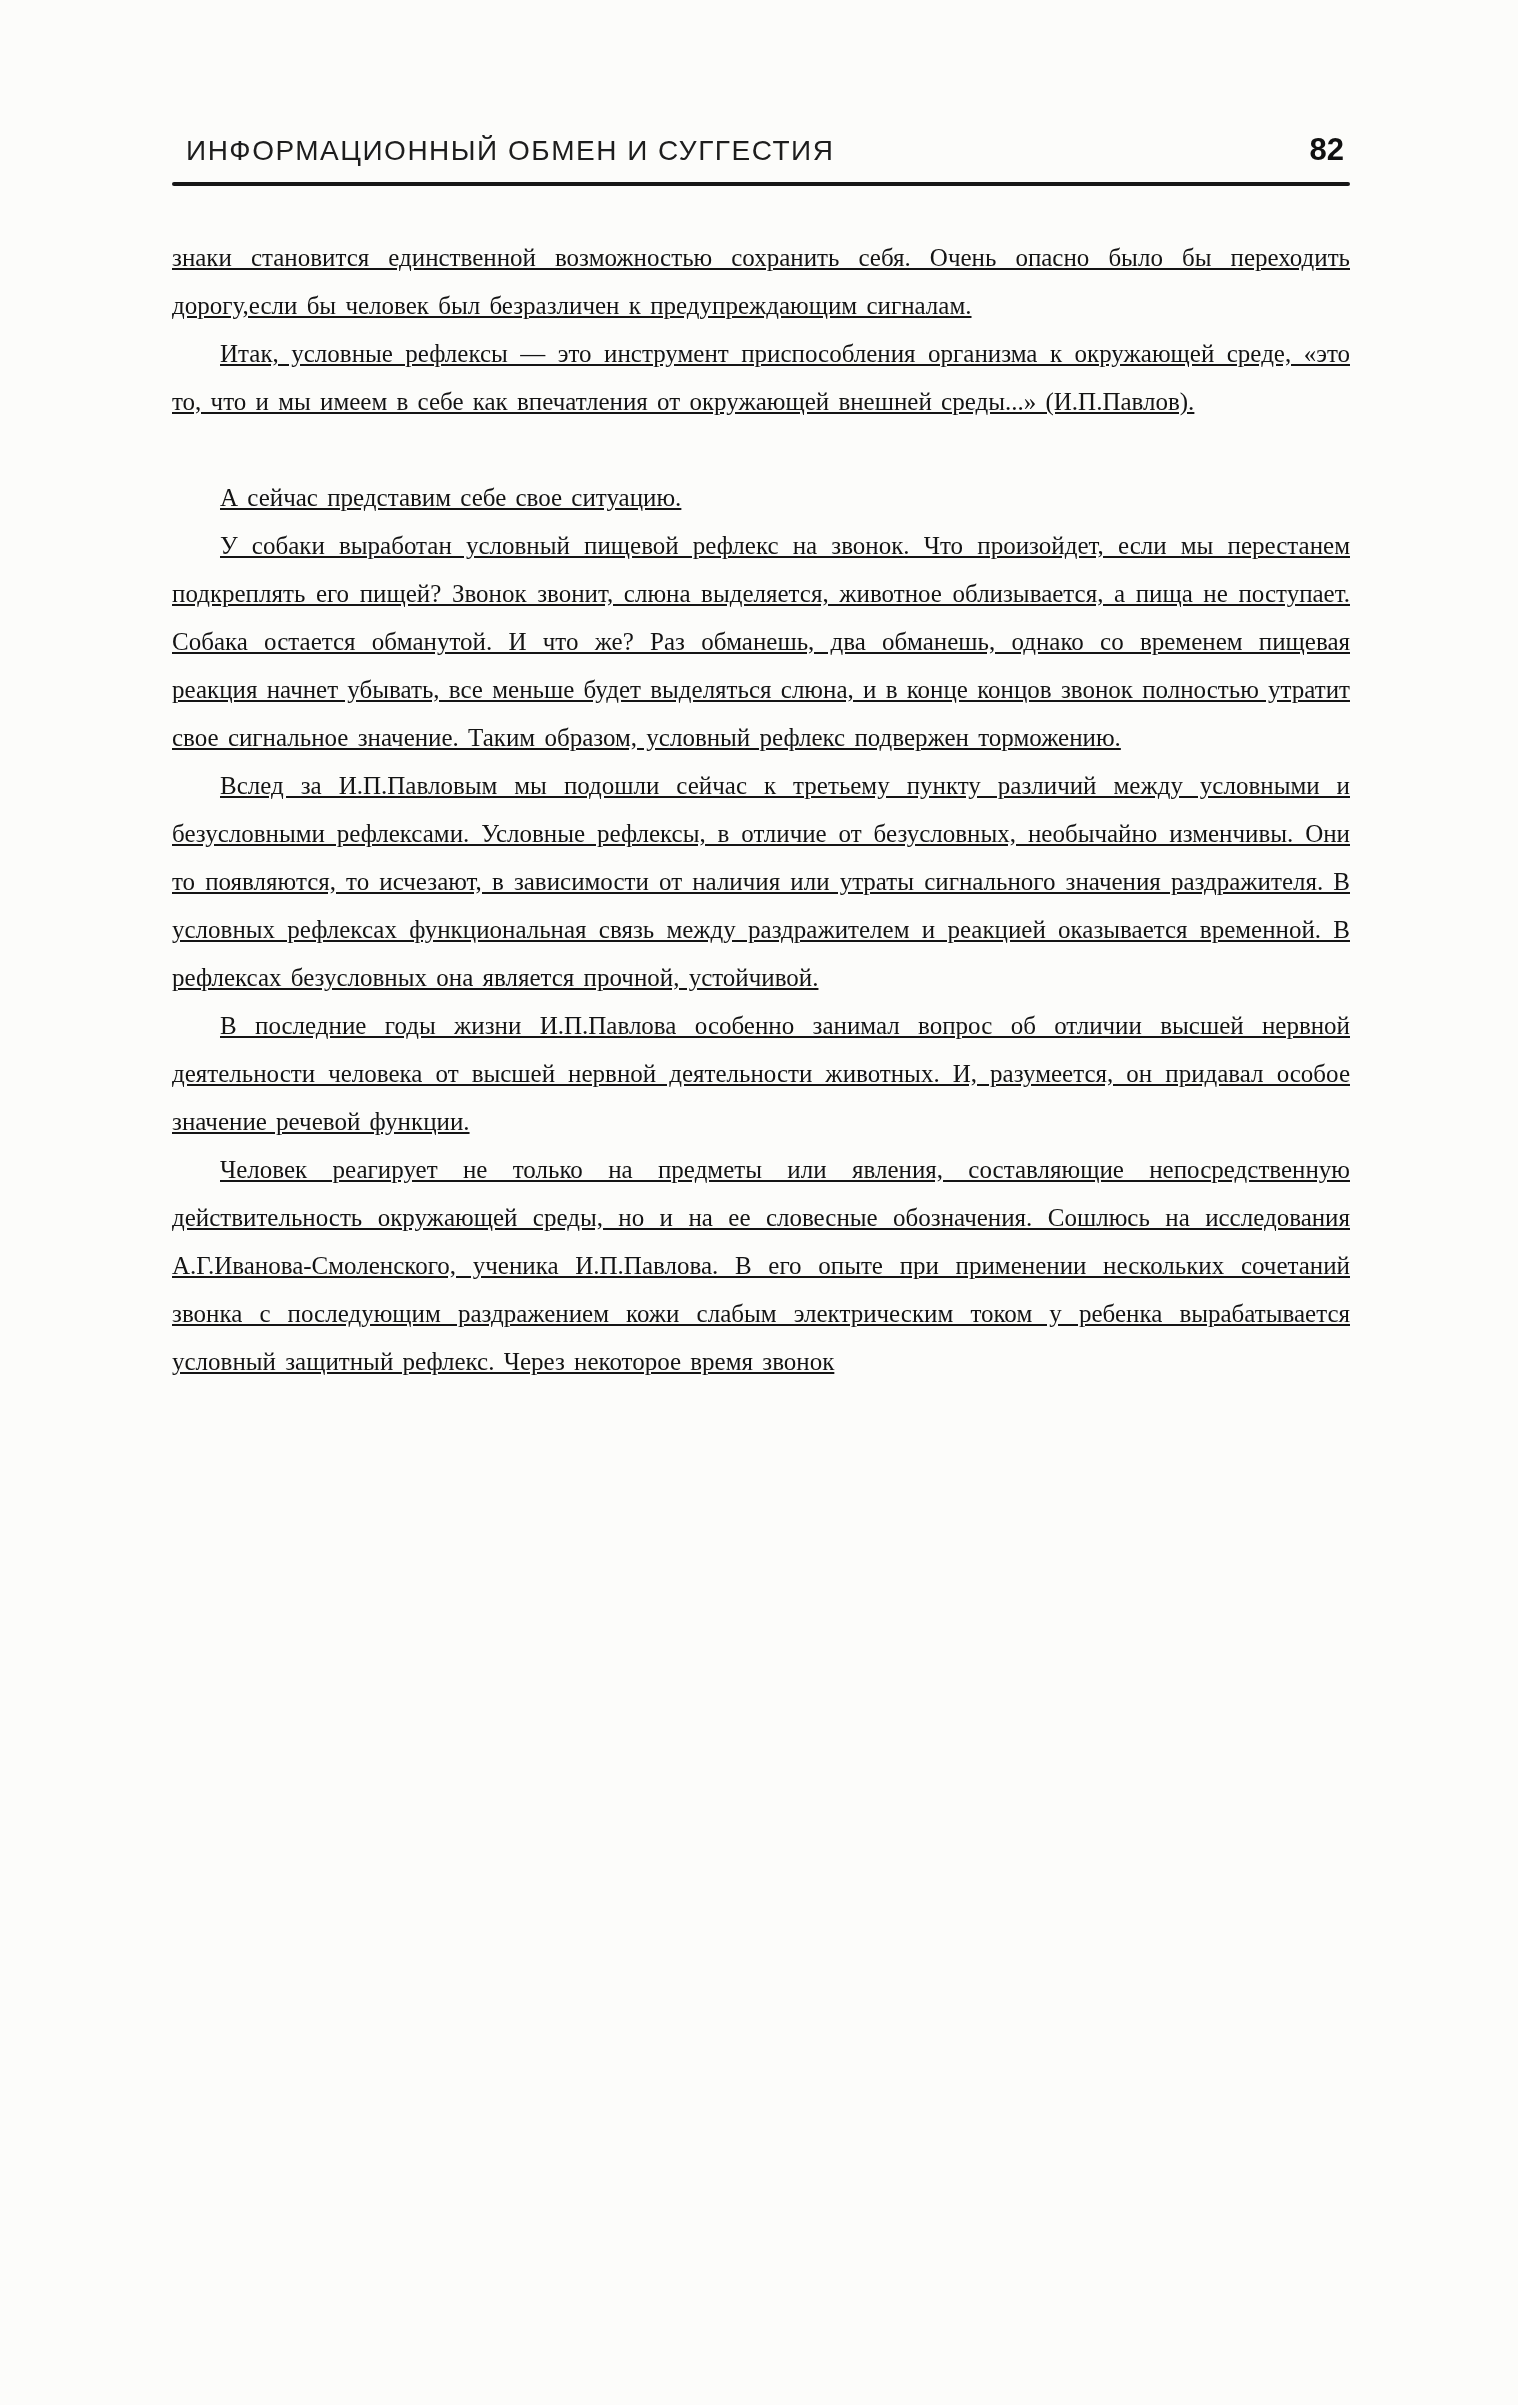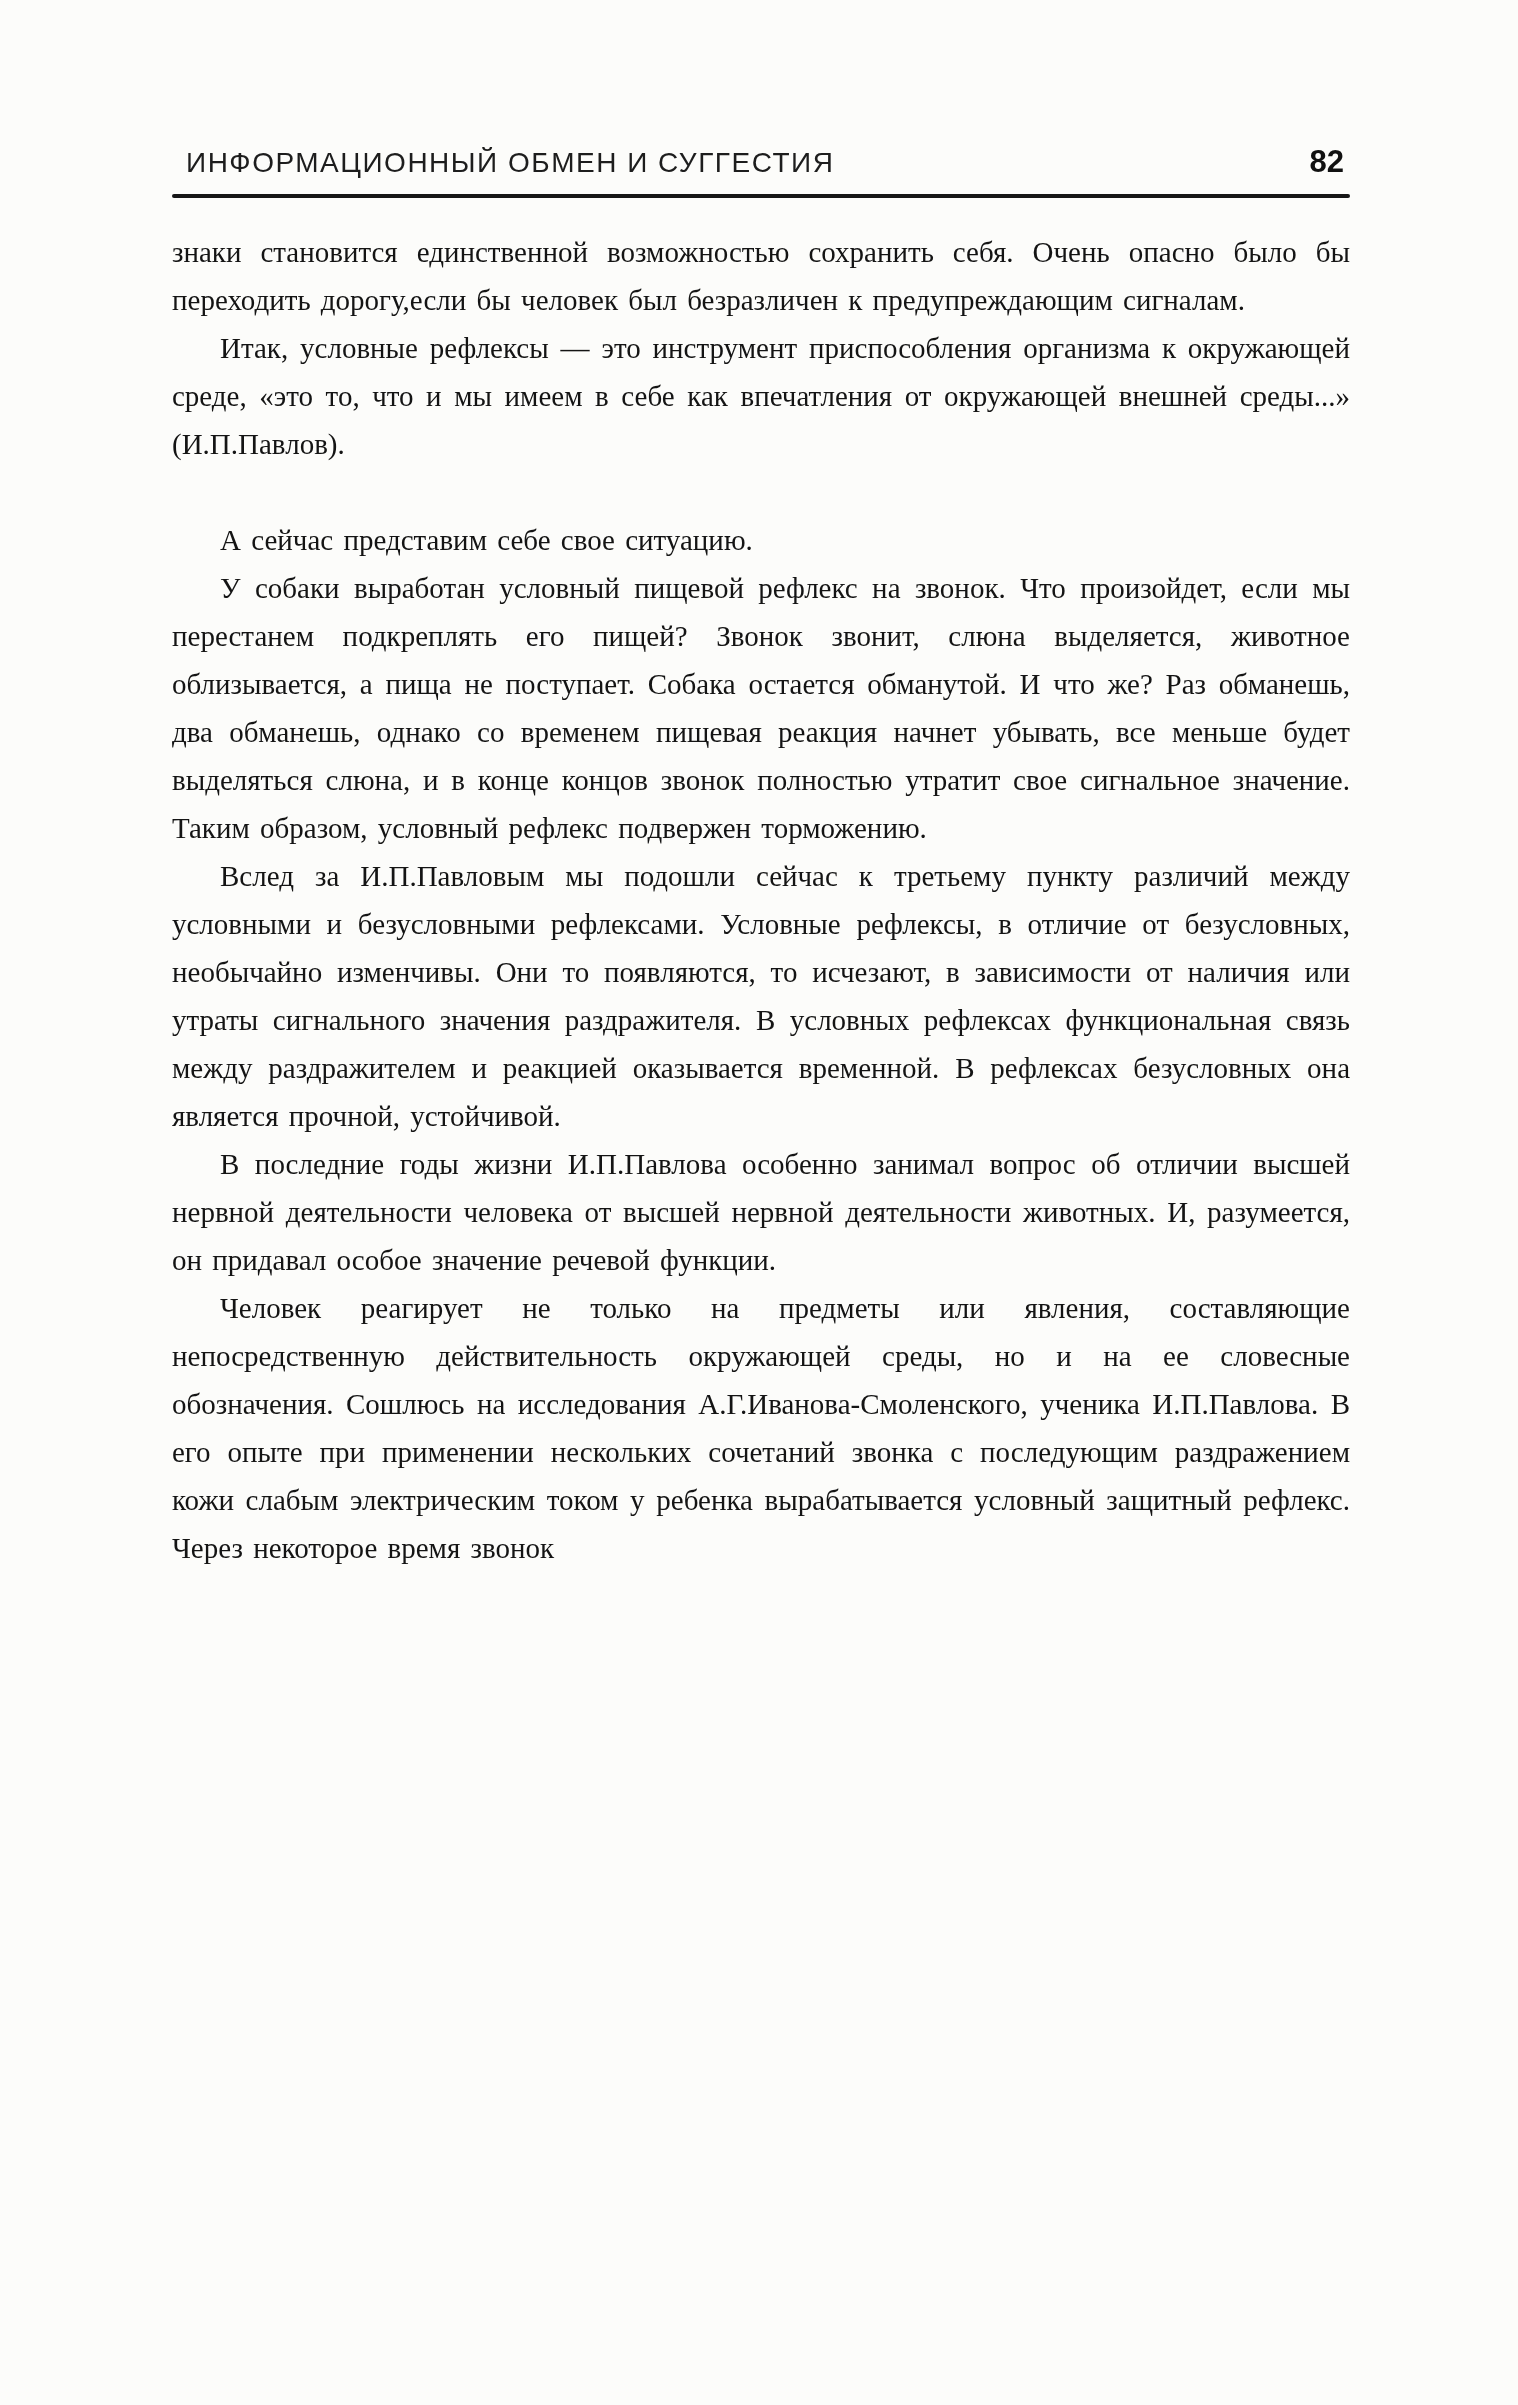--- a/index.html
+++ b/index.html
@@ -12,21 +12,21 @@
     width: 1518px;
     height: 2405px;
     margin: 0 auto;
     background: #fcfcfa;
     color: #181818;
     overflow: hidden;
     box-sizing: border-box;
   }
   .content {
     position: absolute;
-    top: 144px;
+    top: 132px;
     left: 172px;
     right: 168px;
   }
   .page-header {
     display: flex;
     justify-content: space-between;
     align-items: baseline;
     font-family: "Liberation Sans", sans-serif;
     padding: 0 6px 0 14px;
   }
@@ -41,27 +41,28 @@
     font-weight: 700;
     color: #111;
   }
   .header-rule {
     margin-top: 14px;
     height: 4px;
     background: #161616;
     border-radius: 2px;
   }
   .body-text {
-    margin-top: 30px;
+    margin-top: 48px;
     font-family: "Liberation Serif", "DejaVu Serif", serif;
-    font-size: 29px;
+    font-size: 25px;
     line-height: 48px;
     text-align: justify;
     word-spacing: 3px;
     color: #141414;
+    text-decoration: underline;
   }
   .para {
     margin: 0;
     text-indent: 48px;
   }
   .para.no-indent {
     text-indent: 0;
   }
   .para.space-above {
     margin-top: 48px;

